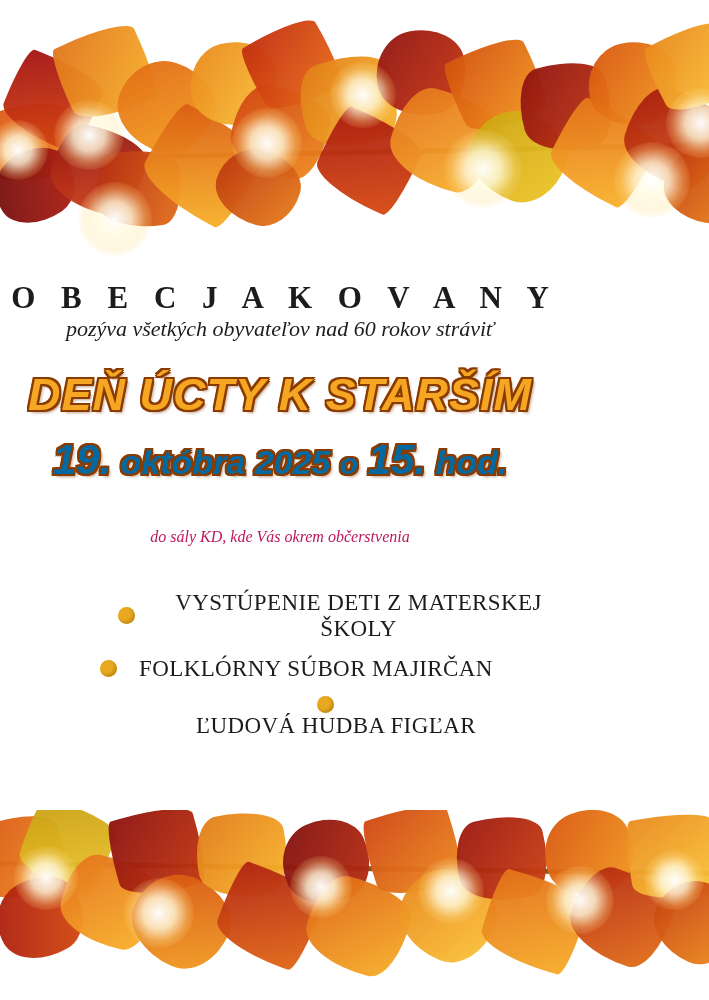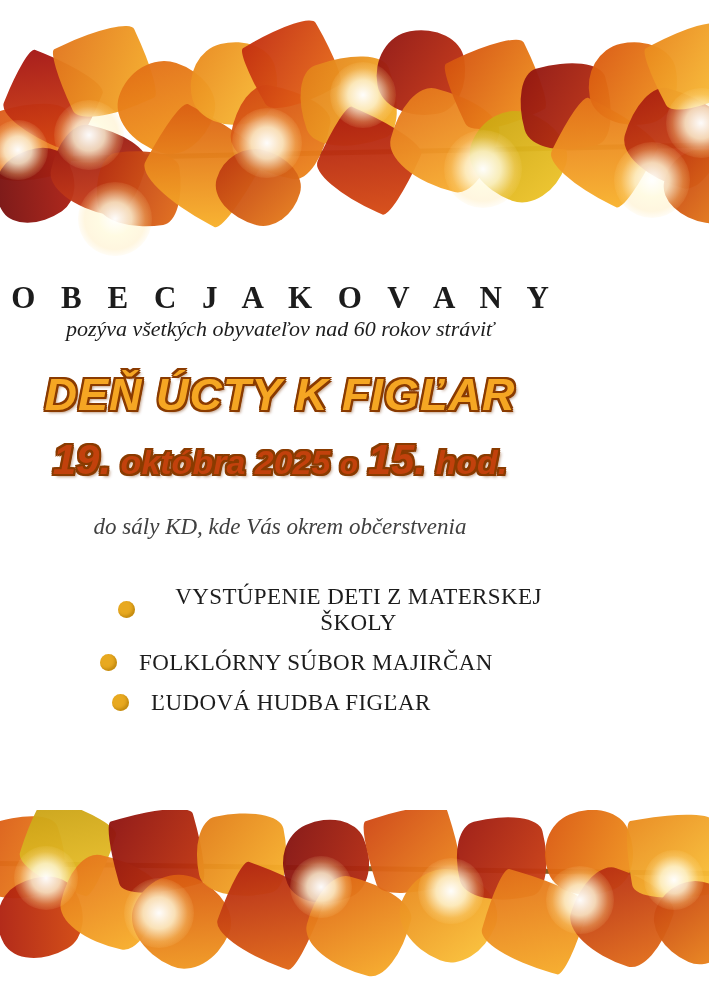--- a/index.html
+++ b/index.html
@@ -96,41 +96,41 @@
       -2px -2px 0 #8a3b00,
        3px 3px 3px rgba(120,50,0,0.45);
     line-height: 1.1;
   }
   .date-line {
     margin-top: 16px;
     font-family: "Liberation Sans", sans-serif;
     font-weight: 700;
     font-style: italic;
     font-size: 34px;
-    color: #c2410c;
+    color: #0369a1;
     text-shadow:
        2px 0 0 #8a3b00,
       -2px 0 0 #8a3b00,
        0 2px 0 #8a3b00,
        0 -2px 0 #8a3b00,
        2px 2px 0 #8a3b00,
       -2px 2px 0 #8a3b00,
        2px -2px 0 #8a3b00,
       -2px -2px 0 #8a3b00,
        3px 3px 3px rgba(120,50,0,0.45);
   }
   .date-line .big { font-size: 42px; }
   .date-line .sep { font-size: 30px; }
 
   .place {
     font-family: "Liberation Serif", serif;
     font-style: italic;
-    font-size: 23px;
-    color: #404040;
-    margin-top: 30px;
+    font-size: 16px;
+    color: #be185d;
+    margin-top: 44px;
   }
   .programme {
     font-family: "Liberation Serif", serif;
     font-style: italic;
     font-size: 23px;
     color: #1c1c1c;
     margin-top: 26px;
   }
 
   .program-list {
@@ -153,21 +153,21 @@
     width: 17px;
     height: 17px;
     border-radius: 50%;
     background: #e8a920;
     box-shadow: inset -2px -2px 3px rgba(160,110,0,0.5);
     flex: 0 0 auto;
     margin-right: 22px;
   }
   .item-0 { padding-left: 118px; }
   .item-1 { padding-left: 100px; }
-  .item-2 { padding-left: 112px; }
+  .item-2 { padding-left: 112px; flex-direction: column; }
 </style>
 </head>
 <body>
 
 <div class="leaf-border top">
   <div class="stem" style="left:-10px; top:150px; width:730px; height:5px; transform:rotate(-1.2deg);"></div>
 
   <div class="leaf sharp" style="left:-20px; top:104px; width:96px; height:78px; background:linear-gradient(135deg,#d8531c,#f08a1d); transform:rotate(-18deg);"></div>
   <div class="leaf pointed" style="left:8px; top:60px; width:88px; height:82px; background:linear-gradient(150deg,#a31414,#d94a12); transform:rotate(22deg);"></div>
   <div class="leaf" style="left:-6px; top:150px; width:82px; height:72px; background:linear-gradient(120deg,#6e0f10,#b62214); transform:rotate(-34deg);"></div>
@@ -203,21 +203,21 @@
   <div class="glow" style="left:-12px; top:120px; width:60px; height:60px;"></div>
 </div>
 
 <div class="content">
 
   <div class="village">O B E C   J A K O V A N Y</div>
 
   <div class="invite">pozýva všetkých obyvateľov nad 60 rokov stráviť</div>
 
   <div class="title-wrap">
-    <div class="main-title">DEŇ ÚCTY K FIGĽAR</div>
+    <div class="main-title">DEŇ ÚCTY K STARŠÍM</div>
     <div class="date-line">
       <span class="big">19.</span>
       <span>októbra</span>
       <span>2025</span>
       <span class="sep">o</span>
       <span class="big">15.</span>
       <span>hod.</span>
     </div>
   </div>
 

